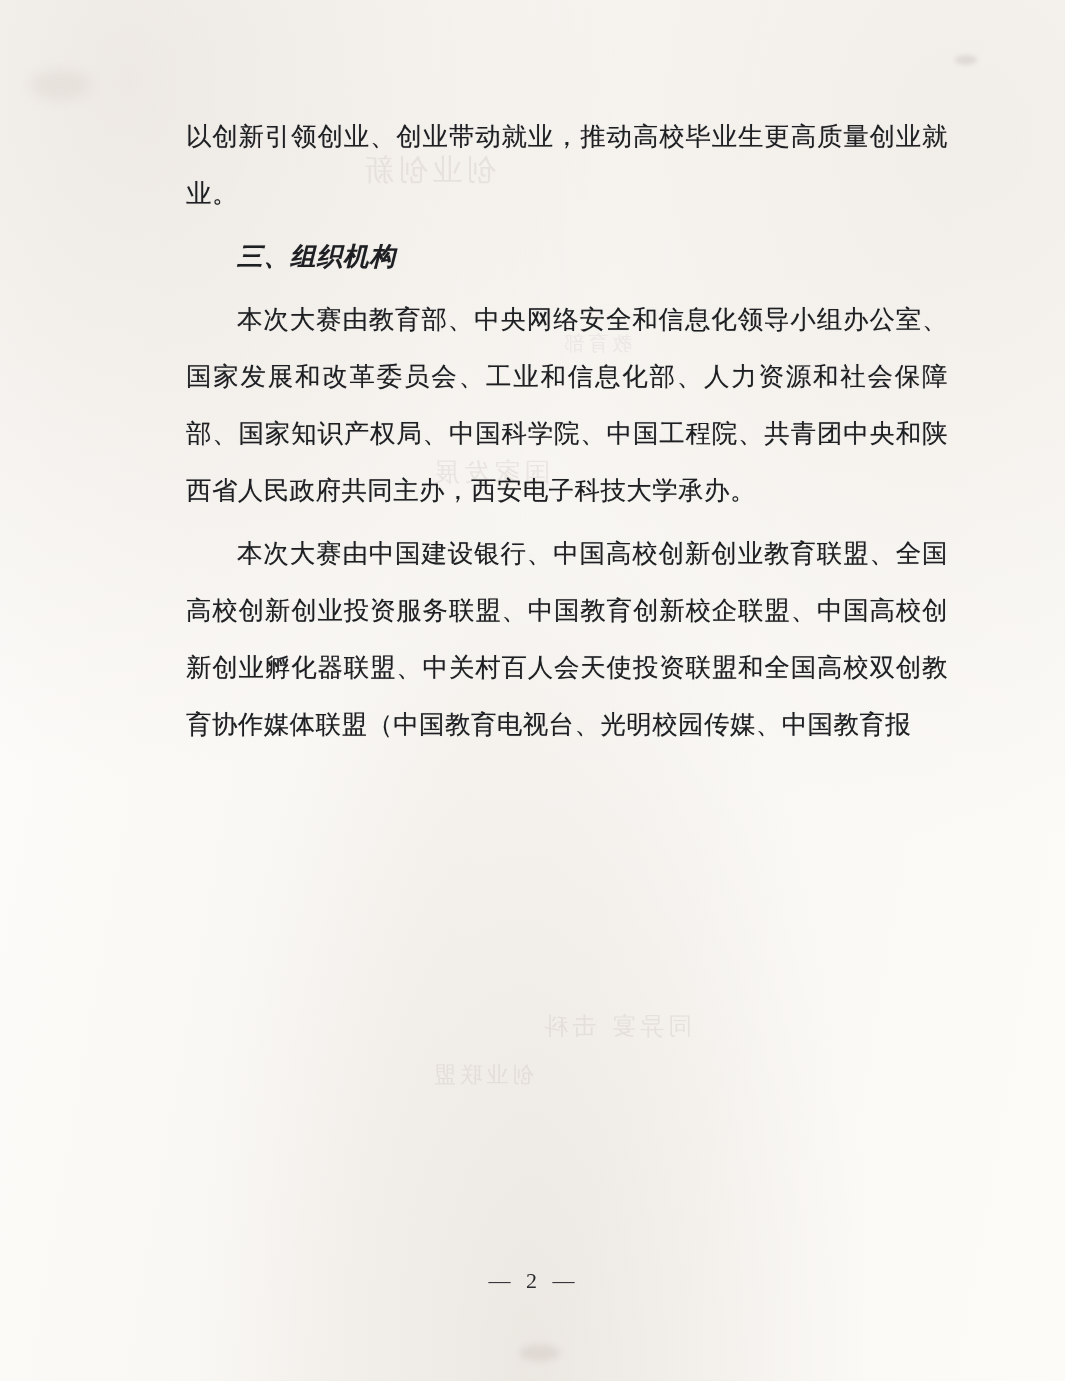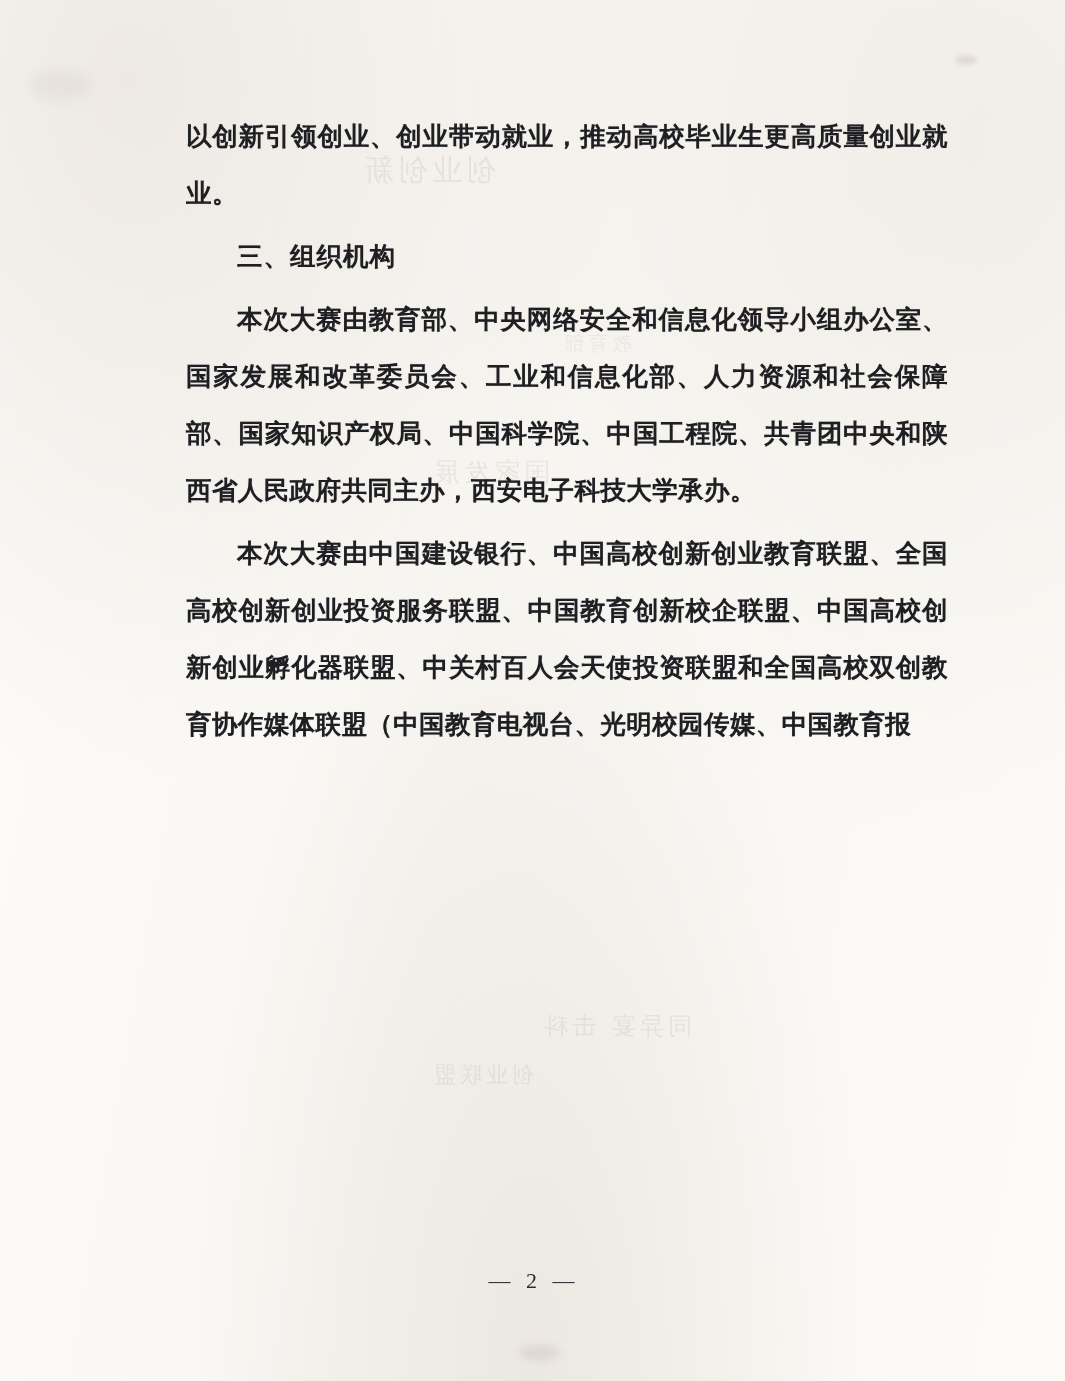--- a/index.html
+++ b/index.html
@@ -59,28 +59,29 @@
     width: 762px;
   }
   p {
     margin: 0 0 6px 0;
     font-size: 25.5px;
     line-height: 57px;
     color: #1d1f22;
     text-align: justify;
     text-justify: inter-character;
     letter-spacing: 0.4px;
-    font-weight: 700;
+    font-weight: 400;
     text-shadow: 0 0 0.7px rgba(40,40,45,0.45);
   }
   p.indent { text-indent: 51px; }
   p.heading {
     text-indent: 51px;
     font-weight: 700;
     letter-spacing: 1px;
+    font-style: italic;
   }
   .footer {
     position: absolute;
     left: 0;
     right: 0;
     top: 1268px;
     text-align: center;
     font-size: 22px;
     color: #2a2b2e;
     font-family: "Liberation Serif", serif;

